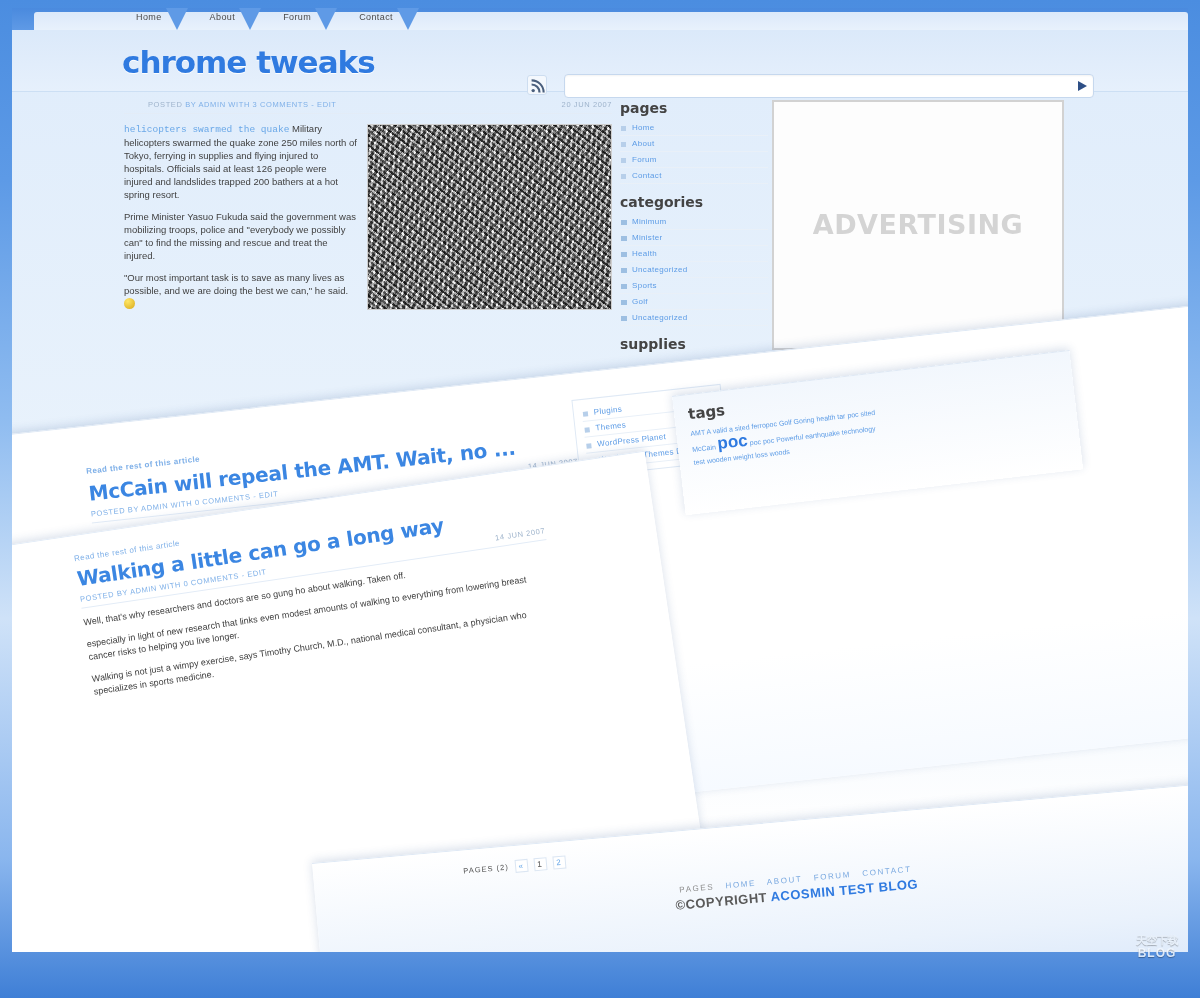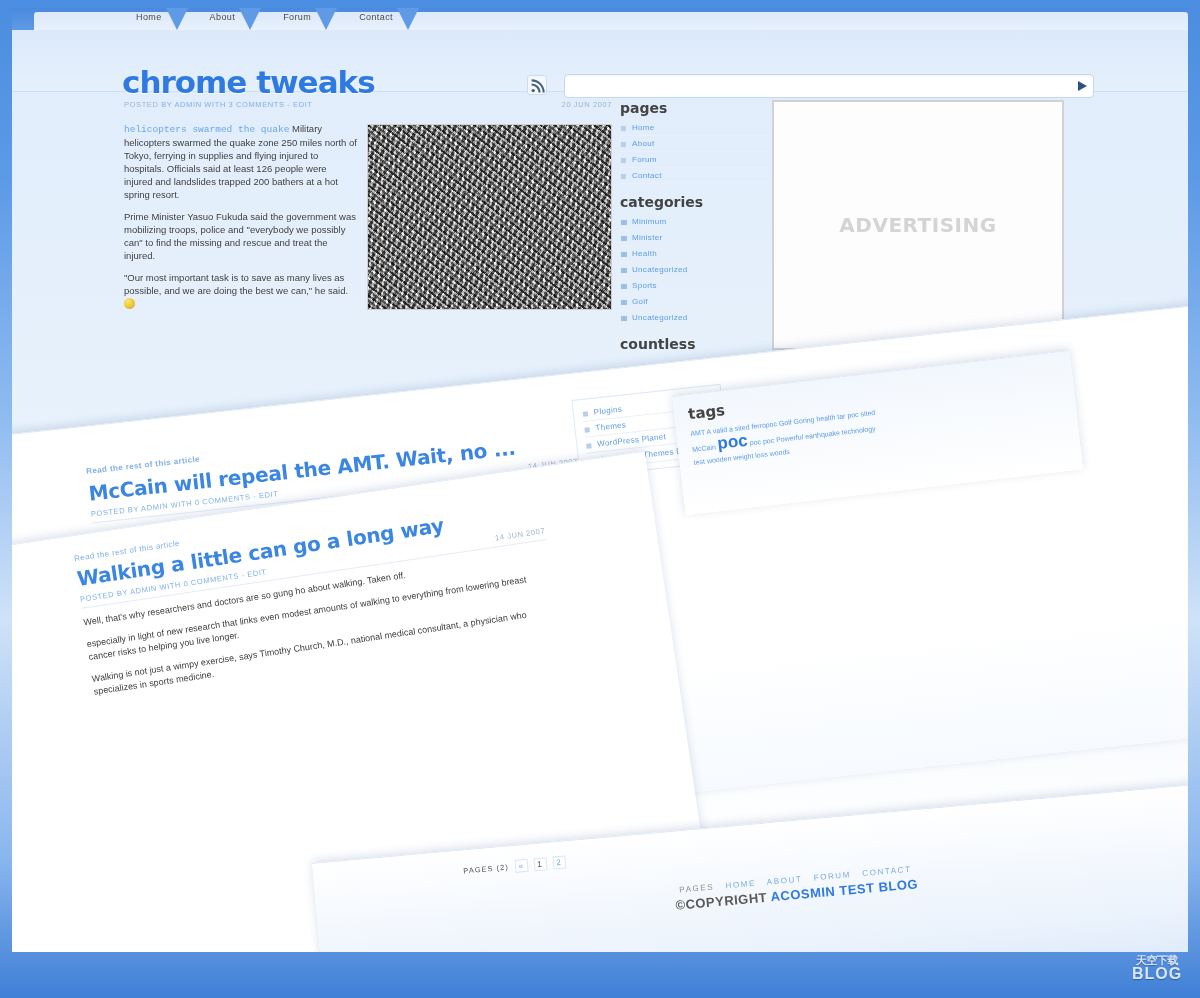--- a/index.html
+++ b/index.html
@@ -64,21 +64,20 @@
     position: absolute; left: 0; top: 22px; width: 100%; height: 62px;
     background: linear-gradient(180deg,#dbe9fa 0%, #e6f0fc 100%);
     border-bottom: 1px solid #ccdff4;
   }
   .logo {
     position: absolute; left: 110px; top: 14px;
     font-size: 31px; font-weight: bold; letter-spacing: -1px;
     color: #2f7ae0;
     font-family: "DejaVu Sans", sans-serif;
     text-shadow: 0 1px 0 rgba(255,255,255,.9);
-    margin-top: 20px;
   }
   .rss-icon {
     position: absolute; left: 515px; top: 45px;
     width: 20px; height: 20px;
     background: #f4f8fd; border: 1px solid #cdddf0; border-radius: 3px;
   }
   .rss-icon svg { position: absolute; left: 3px; top: 3px; }
   .searchbox {
     position: absolute; left: 552px; top: 44px;
     width: 530px; height: 24px;
@@ -113,21 +112,21 @@
     font-size: 21px; font-weight: bold; color: #3b86e2;
     letter-spacing: -.3px;
     font-family: "DejaVu Sans", sans-serif;
   }
   .post-meta {
     position: relative; height: 14px;
     border-bottom: 1px solid #e3ecf7;
     font-size: 7.5px; letter-spacing: .6px; color: #9fb4cc;
     text-transform: uppercase;
   }
-  .post-meta .mby { color: #9fb4cc; }
+  .post-meta .mby { color: #9fb4cc; margin-left: 24px; }
   .post-meta .mlink { color: #7fb0e8; }
   .post-meta .mdate {
     position: absolute; right: 0; top: 0;
     color: #9fb4cc;
   }
   .post-body { margin-top: 8px; position: relative; }
   .post-img {
     float: right; width: 245px; height: 186px; margin: 2px 0 6px 10px;
     border: 1px solid #cfcfcf;
     background-color: #9a9a9a;
@@ -172,21 +171,21 @@
   .widget li.sq .bul { background: #9dbfe2; width: 6px; height: 5px; }
 
   
   .ad {
     width: 292px; height: 250px;
     border: 2px solid #d2d2d2; background: #fdfdfd;
     display: flex; align-items: center; justify-content: center;
   }
   .ad div {
     text-align: center; color: #d4d4d4; font-weight: bold;
-    font-size: 20px; line-height: 28px; letter-spacing: .5px;
+    font-size: 27px; line-height: 28px; letter-spacing: .5px;
     font-family: "DejaVu Sans", sans-serif;
   }
 
   
   .boxwidget {
     border: 1px solid #dfe9f5; background: #fff; padding: 6px 8px;
   }
 
   
   .tagcloud { font-size: 7px; color: #5d9ce6; line-height: 13px; }
@@ -234,32 +233,32 @@
   #layerD {            
     left: 660px; top: 388px; width: 400px; height: 120px;
     transform: rotate(-6.6deg);
     transform-origin: 0 0;
     border-top: 1px solid #dfe9f5;
     background: linear-gradient(180deg,#f2f7fd 0%, #ffffff 100%);
   }
 
   
   #watermark {
-    position: absolute; right: 6px; bottom: 0;
+    position: absolute; right: 6px; bottom: 20px;
     width: 74px; height: 44px;
     text-align: center;
     opacity: .85;
   }
   #watermark .wm1 {
     font-size: 11px; font-weight: bold; color: #eaf2fb;
     text-shadow: 0 1px 1px rgba(0,0,0,.35);
     letter-spacing: -.5px; line-height: 13px;
   }
   #watermark .wm2 {
-    font-size: 16px; font-weight: bold; color: #f2f8ff;
+    font-size: 12px; font-weight: bold; color: #f2f8ff;
     text-shadow: 0 1px 1px rgba(0,0,0,.4);
     letter-spacing: 1px; line-height: 13px;
   }
 
   .rot-txt { font-size: 9px; line-height: 13px; color: #3f3f3f; }
 </style>
 </head>
 <body>
 
 <div id="frame">
@@ -333,21 +332,21 @@
               <li class="sq"><span class="bul"></span><span>Minister</span></li>
               <li class="sq"><span class="bul"></span><span>Health</span></li>
               <li class="sq"><span class="bul"></span><span>Uncategorized</span></li>
               <li class="sq"><span class="bul"></span><span>Sports</span></li>
               <li class="sq"><span class="bul"></span><span>Golf</span></li>
               <li class="sq"><span class="bul"></span><span>Uncategorized</span></li>
             </ul>
           </div>
 
           <div class="widget">
-            <h3>countless</h3>
+            <h3>supplies</h3>
           </div>
         </div>
 
         <div class="col-ad">
           <div class="ad">
             <div>
               <div>ADVERTISING</div>
             </div>
           </div>
           <div class="widget" style="margin-top:14px;">

